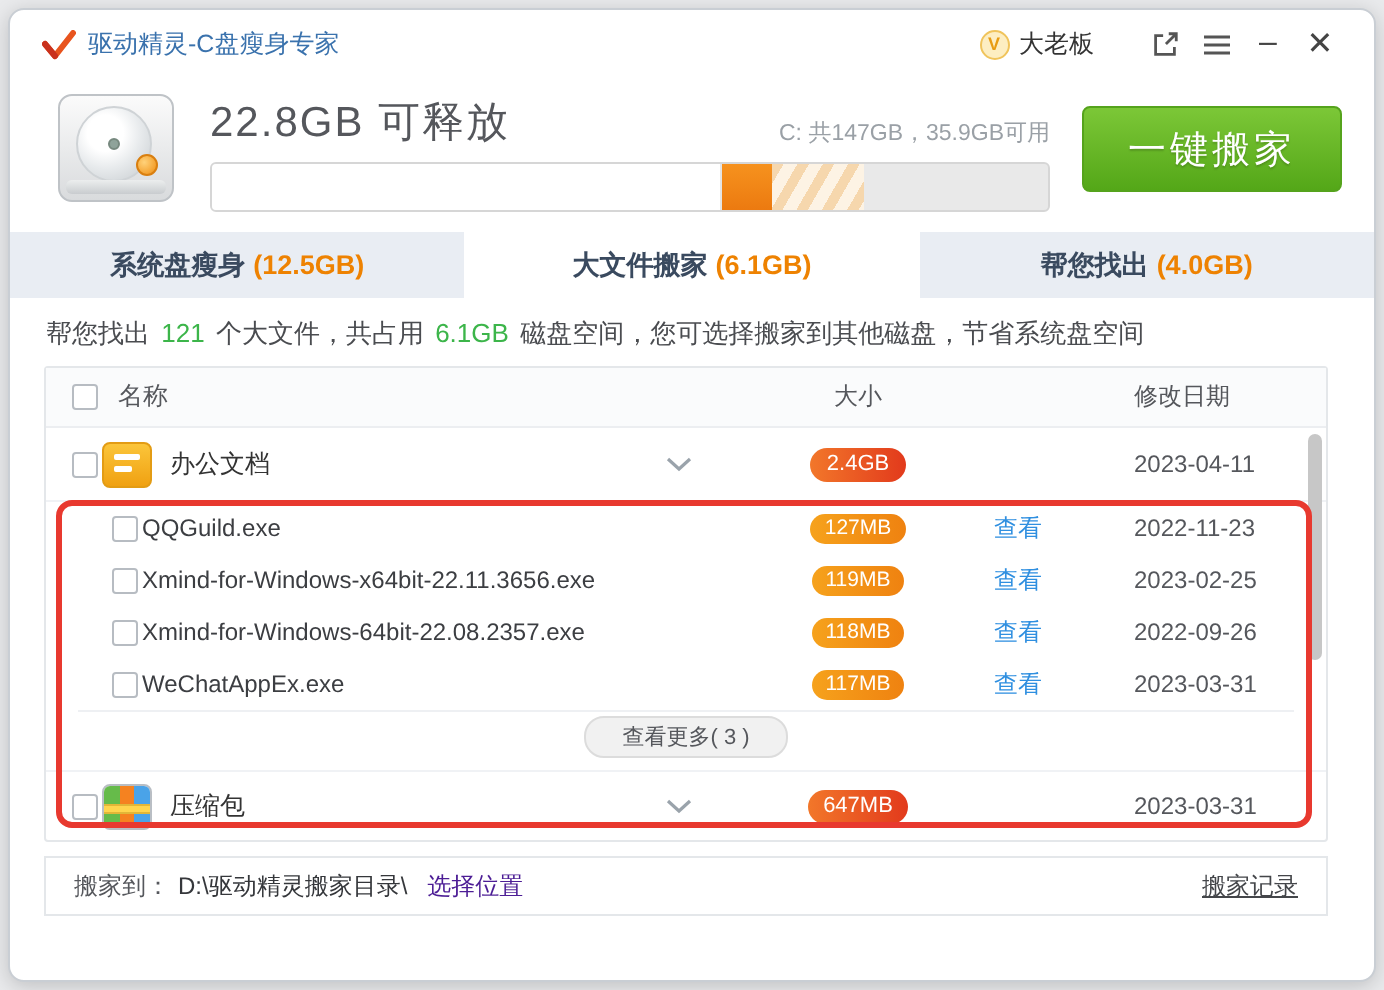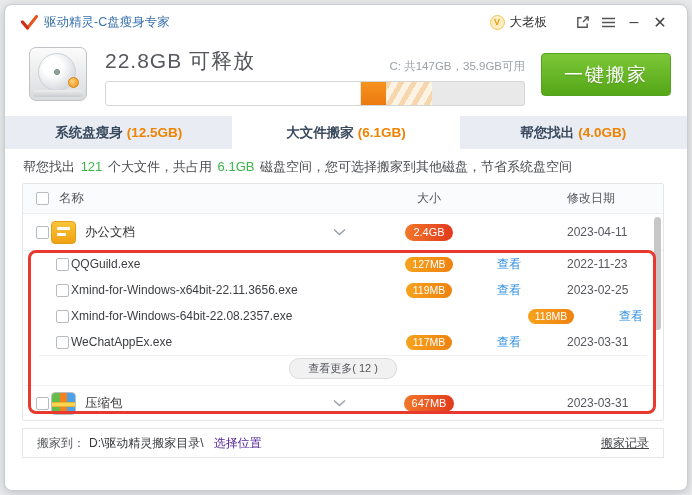--- a/index.html
+++ b/index.html
@@ -261,35 +261,36 @@
     </div>
     <div class="row file-row">
       <span class="col-check">
           <span class="checkbox"></span>
         </span>
       <span class="col-name">Xmind-for-Windows-64bit-22.08.2357.exe</span>
       <span class="col-size">
           <span class="pill-sm">118MB</span>
         </span>
       <span class="col-view"><a>查看</a></span>
+      <span class="col-date">2022-09-26</span>
     </div>
     <div class="row file-row">
       <span class="col-check">
           <span class="checkbox"></span>
         </span>
       <span class="col-name">WeChatAppEx.exe</span>
       <span class="col-size">
           <span class="pill-sm">117MB</span>
         </span>
       <span class="col-view"><a>查看</a></span>
       <span class="col-date">2023-03-31</span>
     </div>
 
     <div class="more-row">
-      <button class="more-btn">查看更多( 12 )</button>
+      <button class="more-btn">查看更多( 3 )</button>
     </div>
 
     <div class="group-gap"></div>
 
     <div class="row group-row last">
       <span class="col-check">
           <span class="checkbox"></span>
         </span>
       <span class="col-icon">
           <span class="ficon ficon-rar">

